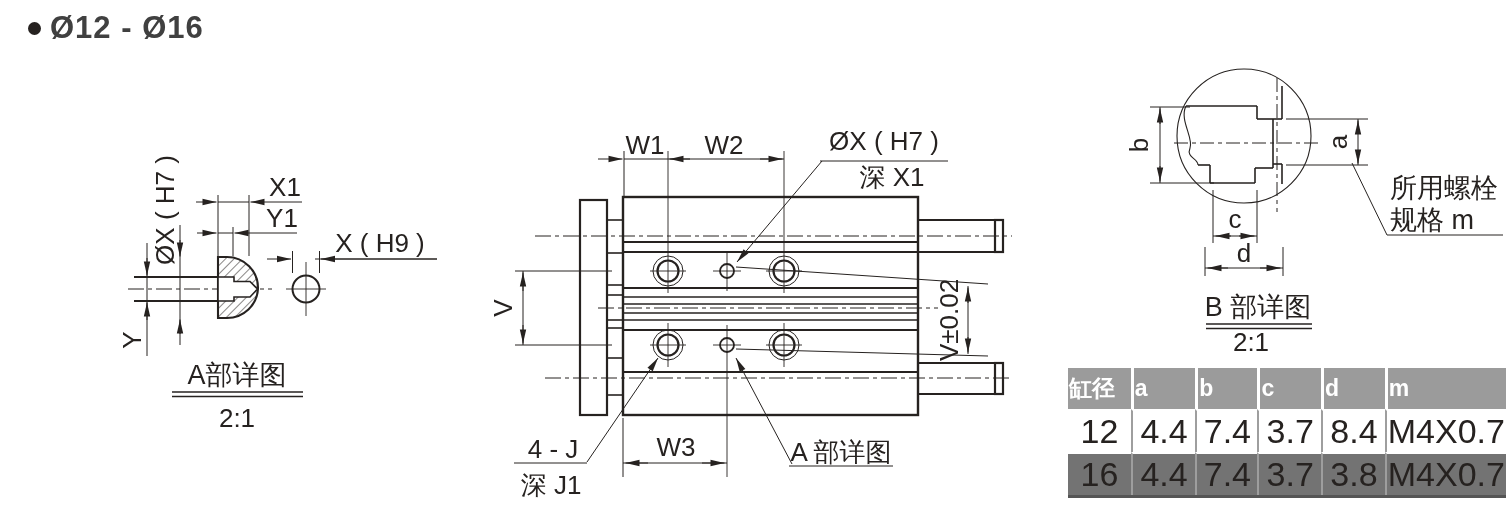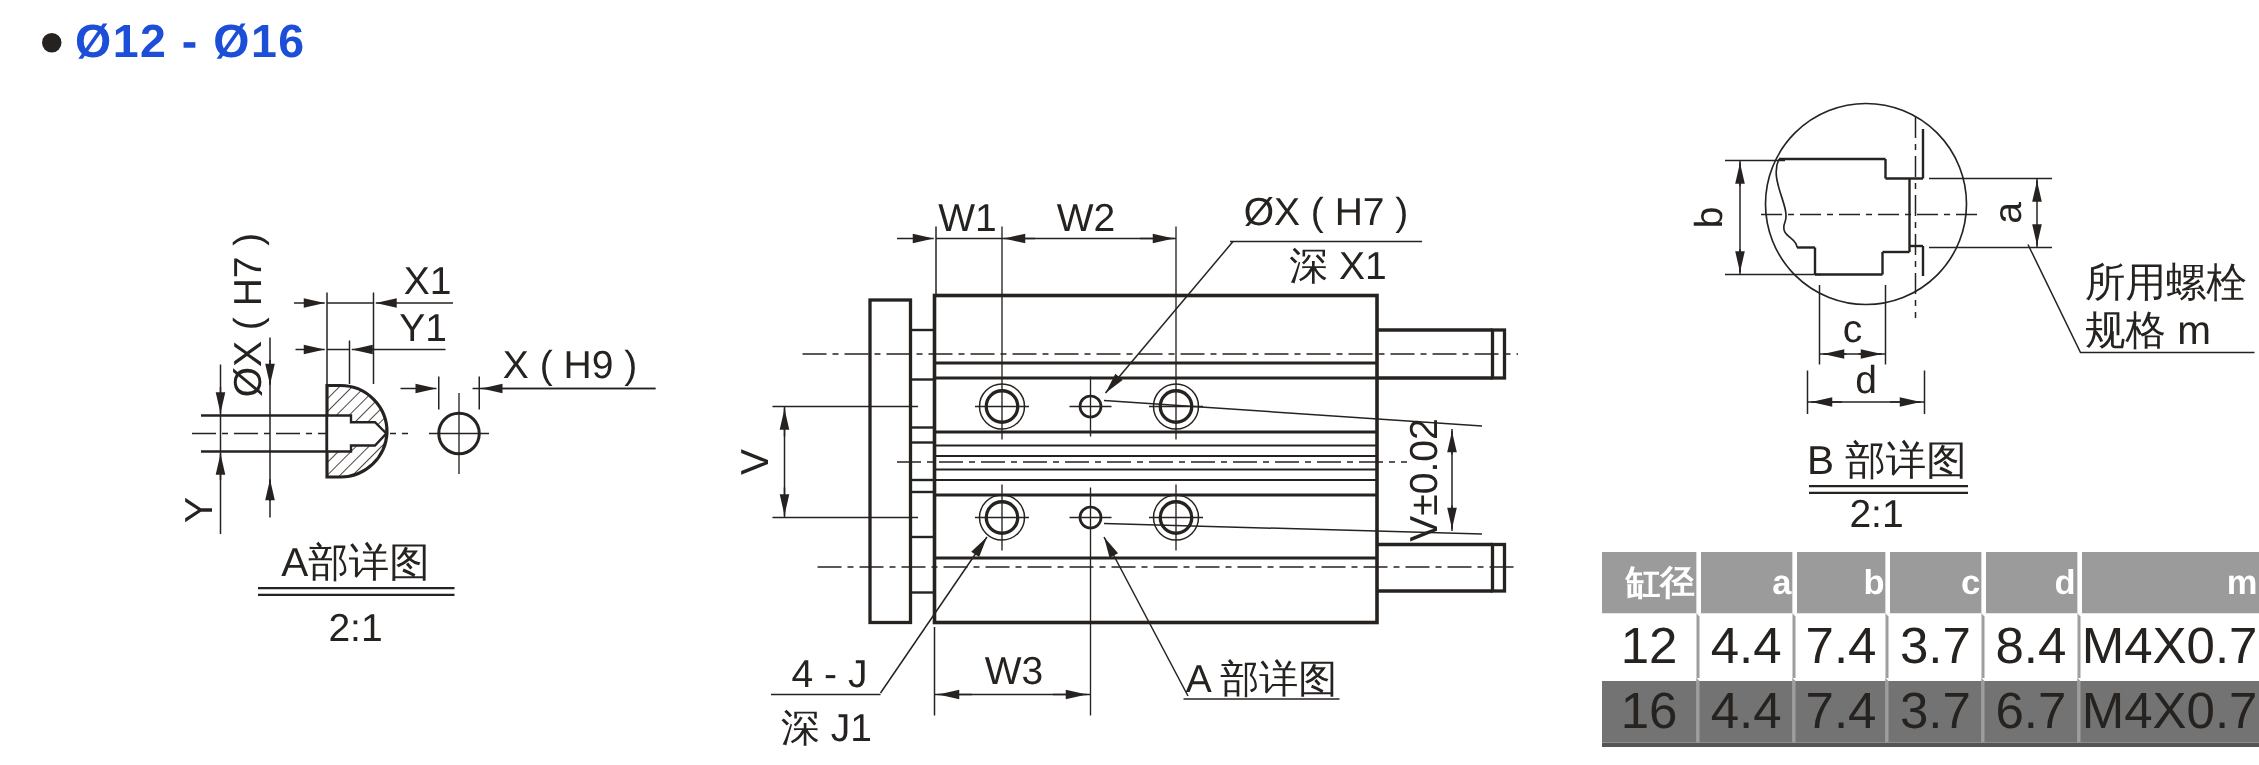--- a/index.html
+++ b/index.html
@@ -1,25 +1,25 @@
 <!DOCTYPE html>
 <html><head>
 <meta charset="utf-8">
 <style>
   html,body{margin:0;padding:0;background:#ffffff;}
   .page{position:relative;width:1506px;height:510px;background:#ffffff;overflow:hidden;
         font-family:"Liberation Sans",sans-serif;}
   .page svg{position:absolute;left:0;top:0;}
   .title-row{position:absolute;left:28px;top:10px;display:flex;align-items:center;gap:9px;}
   .title-bullet{width:13px;height:13px;border-radius:50%;background:#262220;display:inline-block;}
-  .title-text{font-size:31px;font-weight:bold;color:#1d4ed8;letter-spacing:1px;}
+  .title-text{font-size:31px;font-weight:bold;color:#404040;letter-spacing:1px;}
   .spec-table{position:absolute;left:1068px;top:368px;border-collapse:separate;border-spacing:0;
               border-bottom:3px solid #555555;}
   .spec-table th{background:#9b9b9b;color:#ffffff;font-size:23px;font-weight:bold;
-                 height:39px;text-align:right;vertical-align:middle;border-left:3px solid #ffffff;}
+                 height:39px;text-align:left;vertical-align:middle;border-left:3px solid #ffffff;}
   .spec-table th:first-child{border-left:none;}
   .spec-table td{font-size:34px;color:#262220;height:36px;text-align:center;vertical-align:middle;
                  border-left:2px solid #9e9e9e;border-top:2px solid #ffffff;}
   .spec-table td:first-child{border-left:none;}
   .spec-table tr.alt td{background:#737373;}
   .c0{width:67px;} .c1{width:63px;} .c2{width:60px;} .c3{width:62px;} .c4{width:62px;} .c5{width:108px;}
   text{fill:#262220;stroke:none;font-family:"Liberation Sans",sans-serif;}
 </style>
 </head>
 <body>
@@ -336,19 +336,19 @@
       <td>7.4</td>
       <td>3.7</td>
       <td>8.4</td>
       <td>M4X0.7</td>
     </tr>
     <tr class="alt">
       <td>16</td>
       <td>4.4</td>
       <td>7.4</td>
       <td>3.7</td>
-      <td>6.7</td>
+      <td>3.8</td>
       <td>M4X0.7</td>
     </tr>
   </tbody>
 </table>
 
 </div>
 
 </body></html>

